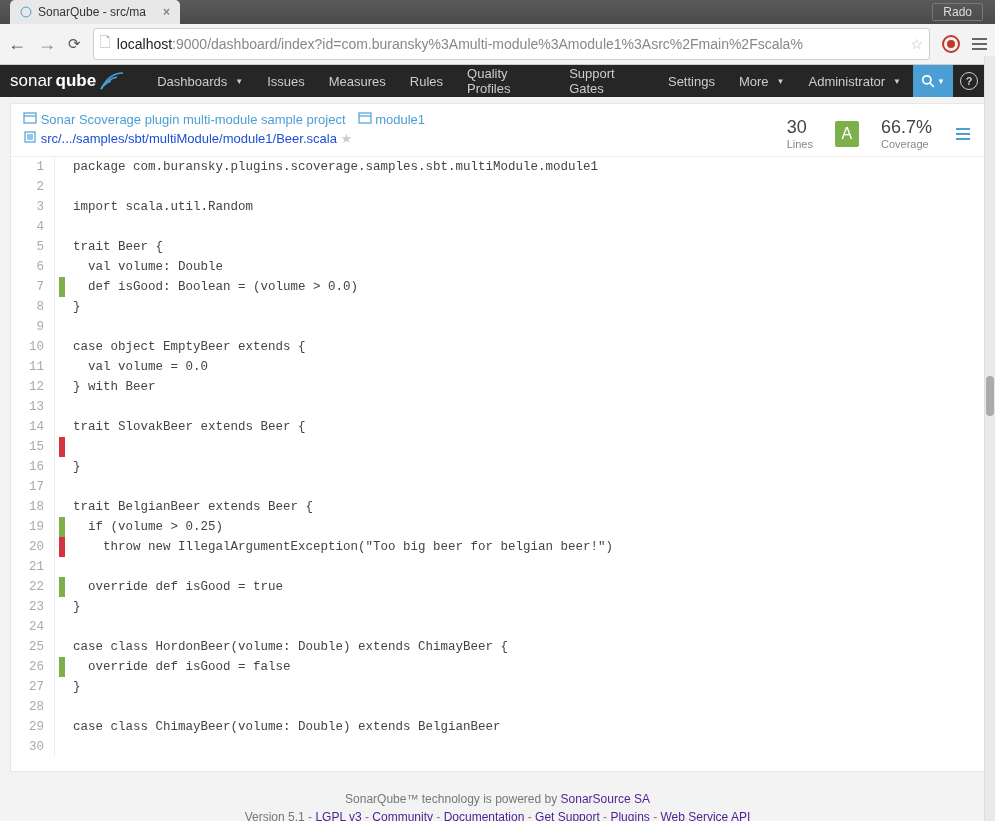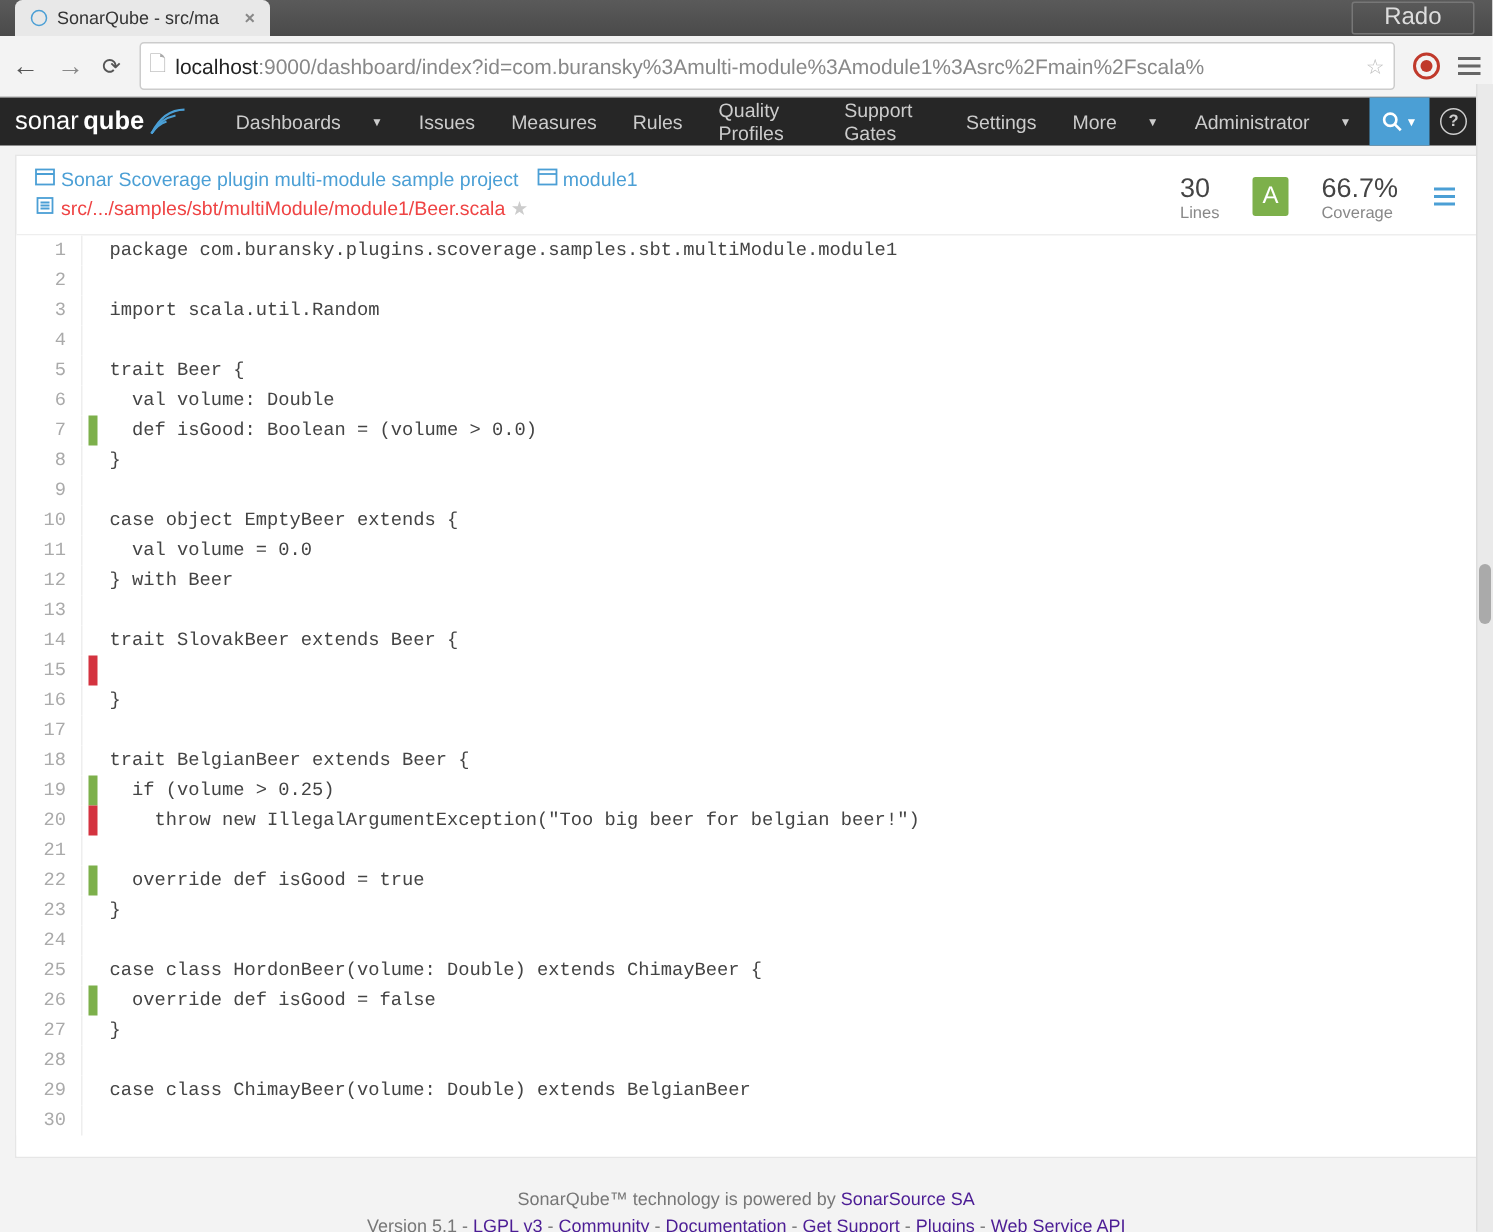--- a/index.html
+++ b/index.html
@@ -3,55 +3,55 @@
 <meta charset="utf-8">
 <style>
 * { margin: 0; padding: 0; box-sizing: border-box; }
 body { font-family: "Helvetica Neue", Arial, sans-serif; font-size: 13px; background: #f3f3f3; color: #444; }
 
 
 .browser-chrome { background: linear-gradient(#5a5a5a, #4a4a4a); height: 24px; display: flex; }
 .tab { background: #e8e8e8; color: #333; padding: 4px 10px; margin-left: 10px; border-radius: 5px 5px 0 0; font-size: 12px; display: flex; align-items: center; gap: 6px; min-width: 170px; }
 .tab-icon { width: 12px; height: 12px; }
 .tab-close { color: #888; font-weight: bold; cursor: pointer; margin-left: auto; }
-.user-badge { margin-left: auto; margin-right: 12px; color: #ddd; font-size: 16px; align-self: center; border: 1px solid #777; padding: 1px 21px; border-radius: 2px; }
+.user-badge { margin-left: auto; margin-right: 12px; color: #ddd; font-size: 12px; align-self: center; border: 1px solid #777; padding: 1px 10px; border-radius: 2px; }
 
 .toolbar { background: #f3f3f3; display: flex; align-items: center; padding: 4px 8px; gap: 12px; border-bottom: 1px solid #ccc; }
 .nav-arrow { color: #888; font-size: 18px; cursor: default; }
 .nav-arrow.active { color: #555; }
 .reload-icon { color: #555; font-size: 15px; }
 .addr-bar { flex: 1; display: flex; align-items: center; background: #fff; border: 1px solid #ccc; border-radius: 3px; padding: 3px 6px; font-size: 14px; }
 .addr-host { color: #222; }
 .addr-path { color: #888; }
 .addr-star { margin-left: auto; color: #bbb; }
 .ext-icon { width: 18px; height: 18px; border-radius: 50%; border: 2px solid #c0392b; display: flex; align-items: center; justify-content: center; }
 .ext-icon::after { content: ""; width: 8px; height: 8px; border-radius: 50%; background: #c0392b; }
 .menu-icon { display: flex; flex-direction: column; gap: 3px; }
 .menu-icon span { width: 15px; height: 2px; background: #666; }
 
 
 .sq-nav { background: #262626; color: #ccc; display: flex; align-items: center; height: 32px; padding: 0 10px; font-size: 13px; }
 .sq-logo { color: #fff; font-size: 17px; font-weight: 300; display: flex; align-items: center; gap: 3px; margin-right: 20px; }
 .sq-logo .bold { font-weight: 600; }
 .sq-logo svg { vertical-align: middle; }
-.sq-nav-item { padding: 0 12px; cursor: pointer; height: 32px; display: flex; align-items: center; gap: 20px; }
+.sq-nav-item { padding: 0 12px; cursor: pointer; height: 32px; display: flex; align-items: center; gap: 8px; }
 .caret { font-size: 8px; }
 .sq-nav-right { margin-left: auto; display: flex; align-items: center; }
 .search-btn { background: #4b9fd5; color: #fff; width: 40px; height: 32px; display: flex; align-items: center; justify-content: center; gap: 2px; }
 .help-btn { width: 32px; height: 32px; display: flex; align-items: center; justify-content: center; }
 .help-circle { width: 18px; height: 18px; border: 1.5px solid #ccc; border-radius: 50%; display: flex; align-items: center; justify-content: center; font-size: 11px; font-weight: bold; color: #ccc; }
 
 
 .page { background: #fff; margin: 6px 10px 10px 10px; border: 1px solid #e6e6e6; }
-.breadcrumbs { display: flex; justify-content: space-between; padding: 8px 12px 6px 12px; }
+.breadcrumbs { display: flex; justify-content: space-between; padding: 8px 12px 6px 12px; align-items: flex-end; }
 .crumb-left { font-size: 13px; }
 .crumb-row { display: flex; gap: 12px; align-items: center; margin-bottom: 4px; }
 .crumb-link { color: #4b9fd5; text-decoration: none; }
 .crumb-icon { color: #4b9fd5; }
-.crumb-text { color: #ef4444; }
+.crumb-text { color: #1d4ed8; }
 .crumb-right { display: flex; align-items: center; gap: 22px; }
 .metric { text-align: left; }
 .metric-val { font-size: 18px; color: #444; }
 .metric-label { font-size: 11px; color: #888; }
 .rating-badge { background: #7db04b; color: #fff; font-size: 16px; width: 24px; height: 26px; display: flex; align-items: center; justify-content: center; border-radius: 2px; }
 .list-icon { color: #4b9fd5; cursor: pointer; }
 
 
 .code-viewer { font-family: Consolas, "Courier New", monospace; font-size: 12.5px; color: #444; border-top: 1px solid #eee; padding-bottom: 14px; background: #fff; }
 .code-line { display: flex; min-height: 20px; line-height: 20px; }

